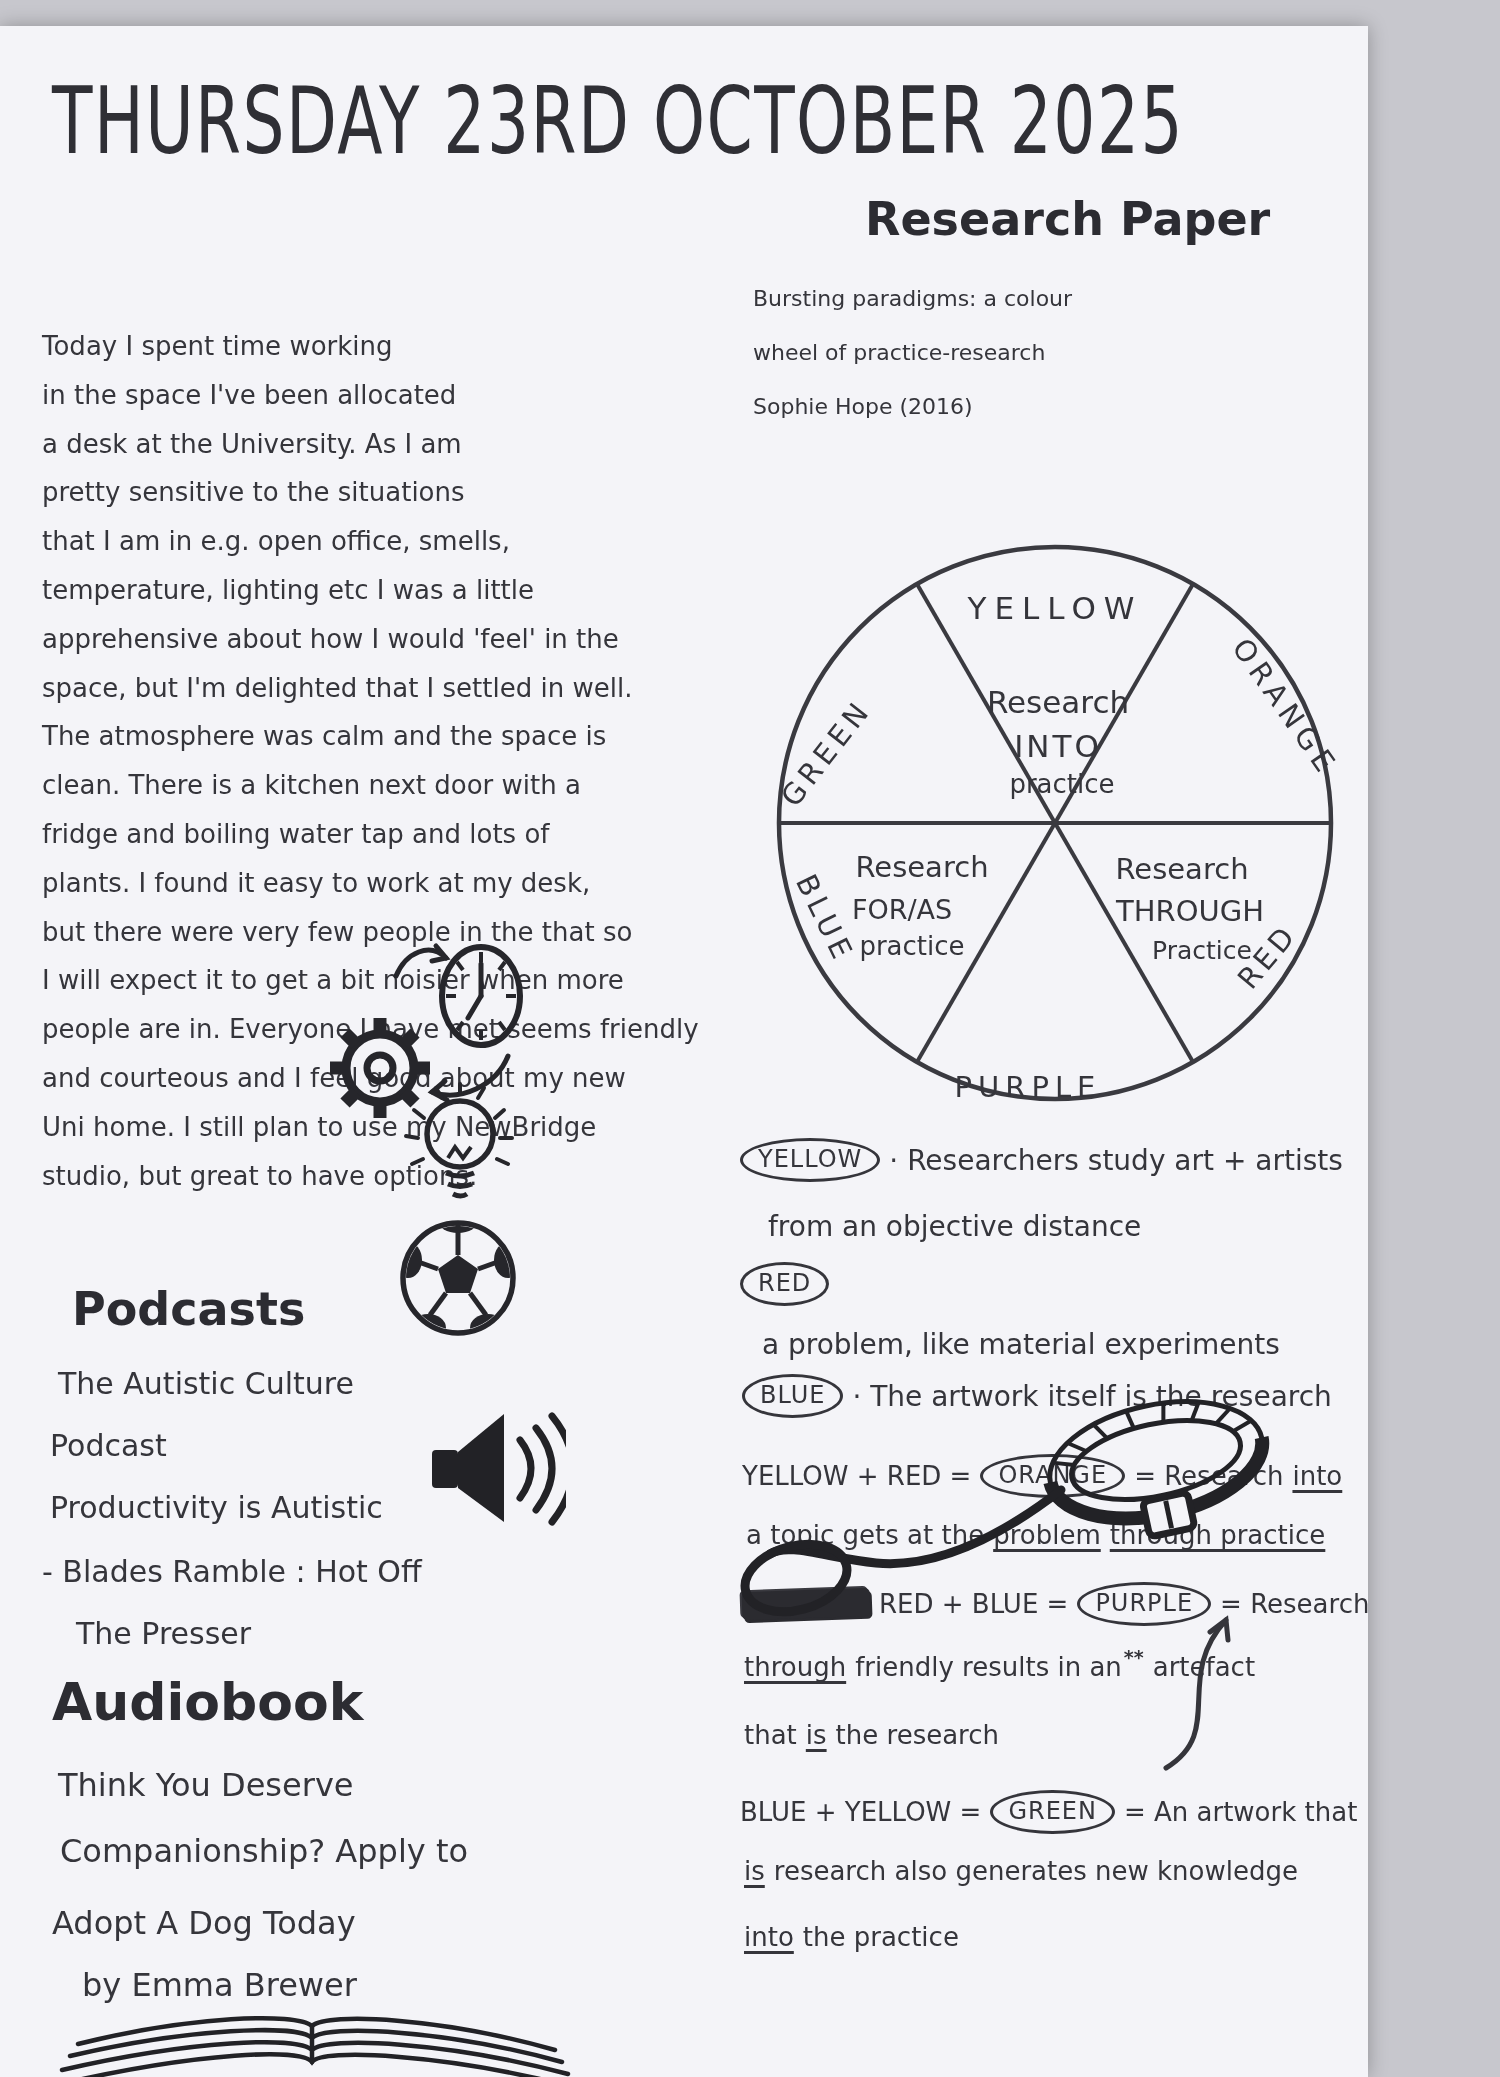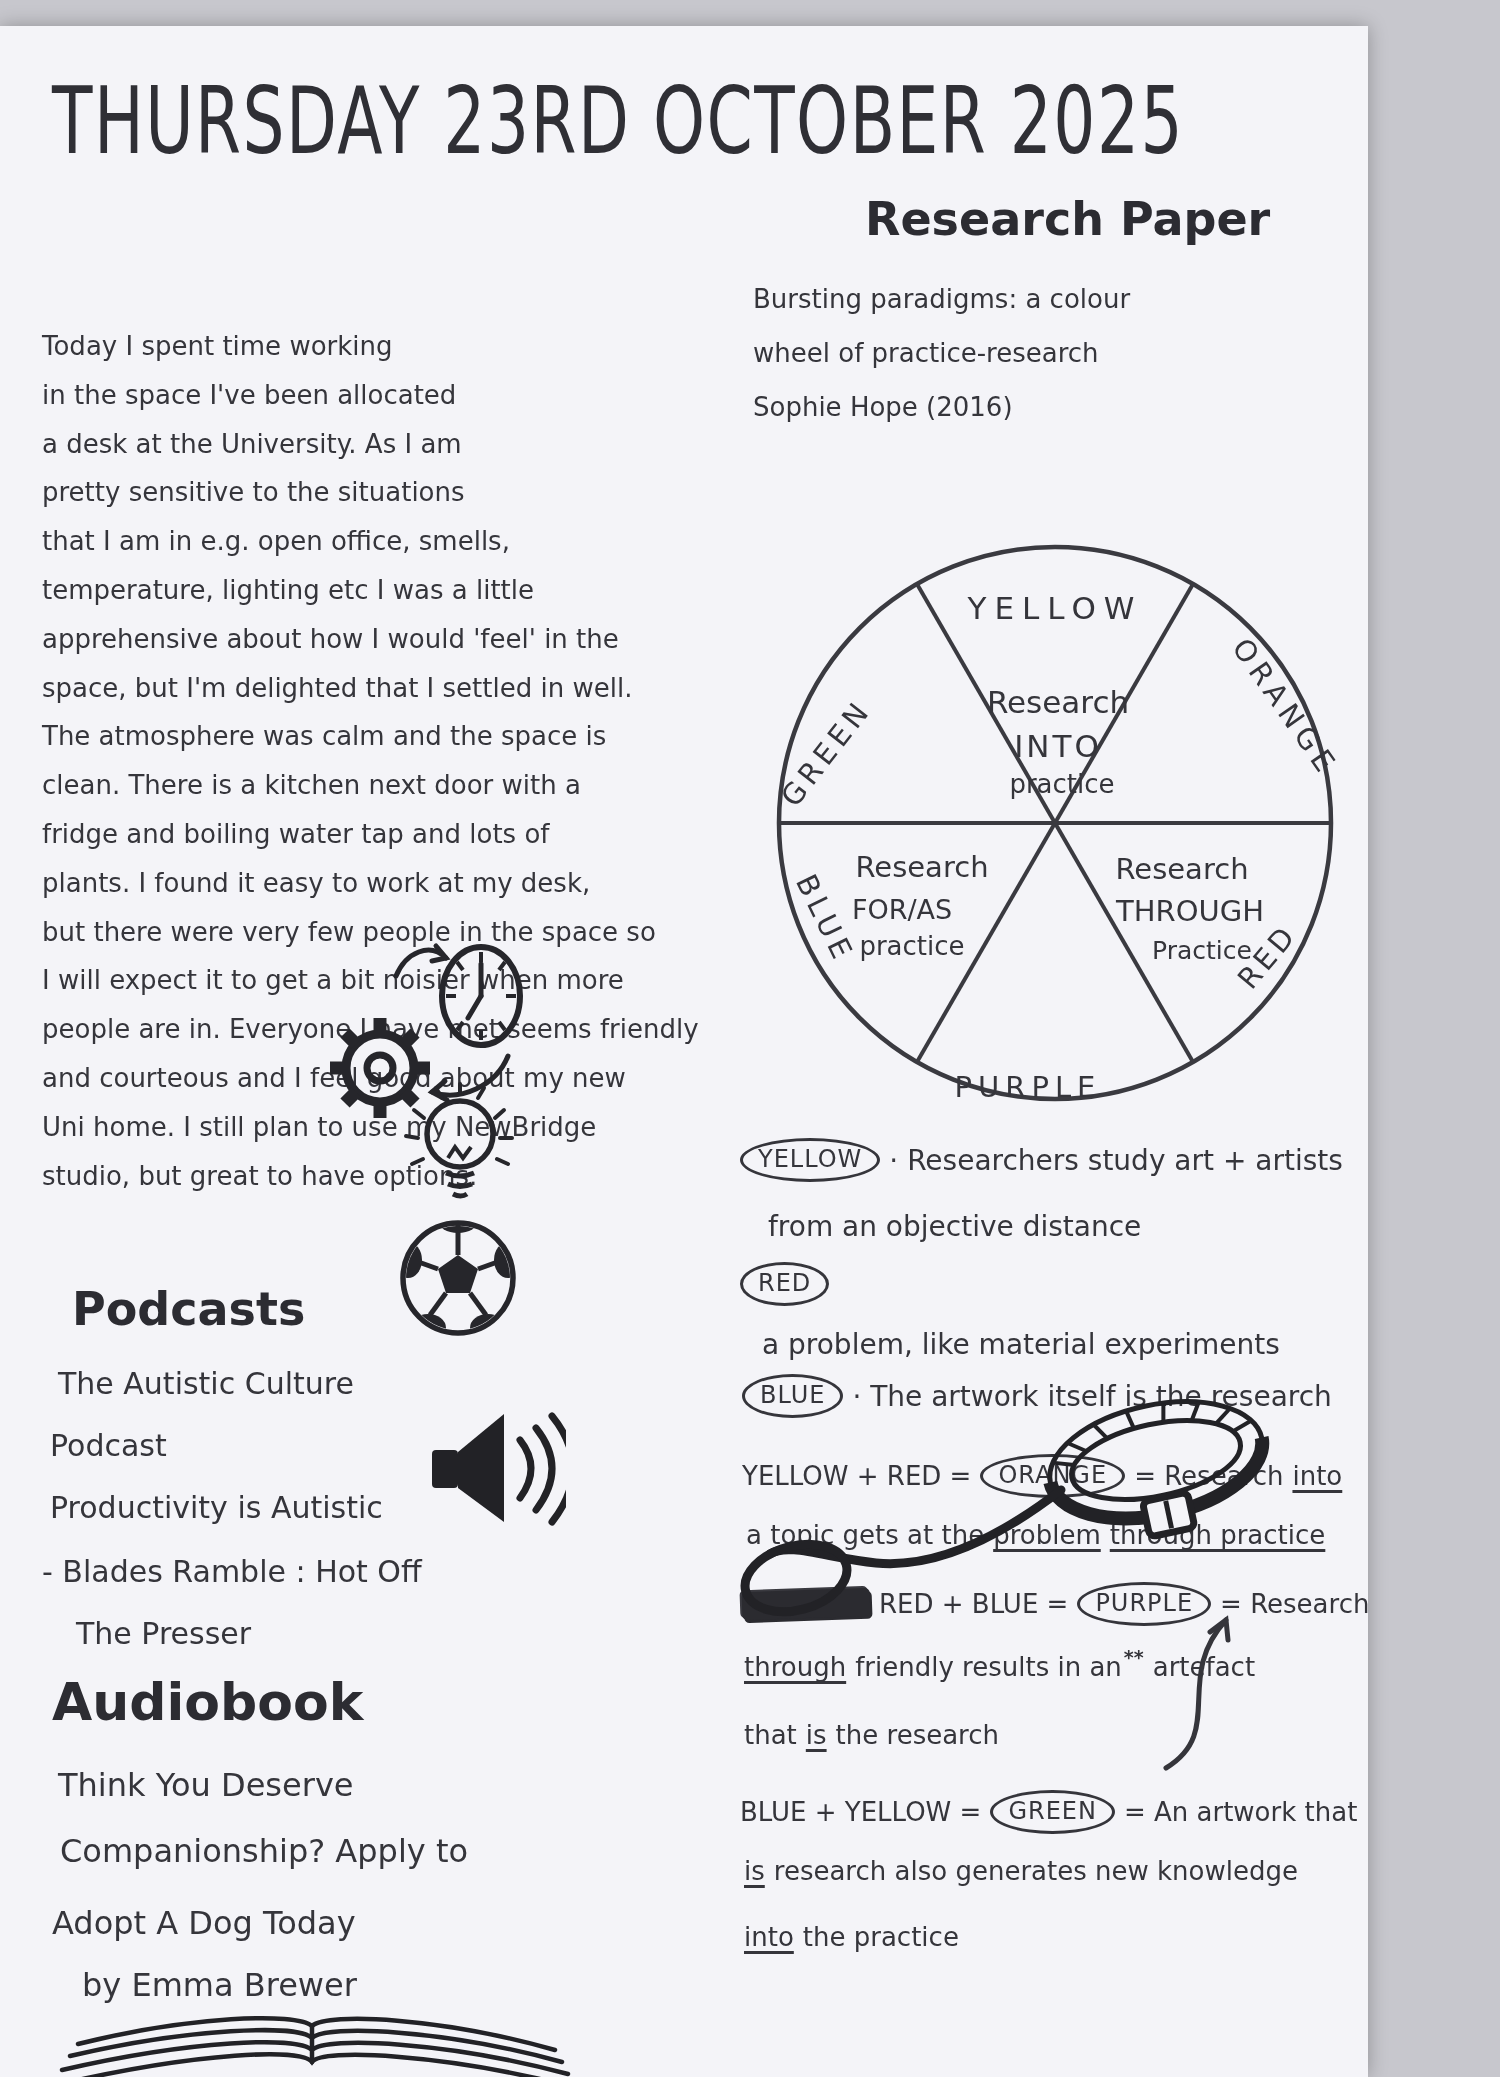--- a/index.html
+++ b/index.html
@@ -37,30 +37,30 @@
     <div>a desk at the University. As I am</div>
     <div>pretty sensitive to the situations</div>
     <div>that I am in e.g. open office, smells,</div>
     <div>temperature, lighting etc I was a little</div>
     <div>apprehensive about how I would 'feel' in the</div>
     <div>space, but I'm delighted that I settled in well.</div>
     <div>The atmosphere was calm and the space is</div>
     <div>clean. There is a kitchen next door with a</div>
     <div>fridge and boiling water tap and lots of</div>
     <div>plants. I found it easy to work at my desk,</div>
-    <div>but there were very few people in the space so</div>
+    <div>but there were very few people in the that so</div>
     <div>I will expect it to get a bit noisier when more</div>
     <div>people are in. Everyone I have met seems friendly</div>
     <div>and courteous and I feel good about my new</div>
     <div>Uni home. I still plan to use my NewBridge</div>
     <div>studio, but great to have options.</div>
   </div>
 
   <div class="abs h2" style="left:865px;top:166px;font-size:46px">Research Paper</div>
-  <div class="abs" style="left:753px;top:246px;font-size:26px;line-height:54px">
+  <div class="abs" style="left:753px;top:246px;font-size:22px;line-height:54px">
     <div class="nowrap">Bursting paradigms: a colour</div>
     <div class="nowrap">wheel of practice-research</div>
     <div class="nowrap">Sophie Hope (2016)</div>
   </div>
 
   <div class="abs" style="left:770px;top:505px;width:572px;height:585px">
     <svg width="572" height="585" viewBox="0 0 572 585">
       <g fill="none" stroke="#3a3a40" stroke-width="4.5">
         <circle cx="285" cy="292" r="276"></circle>
         <line x1="9" y1="292" x2="561" y2="292" stroke-width="4"></line>

